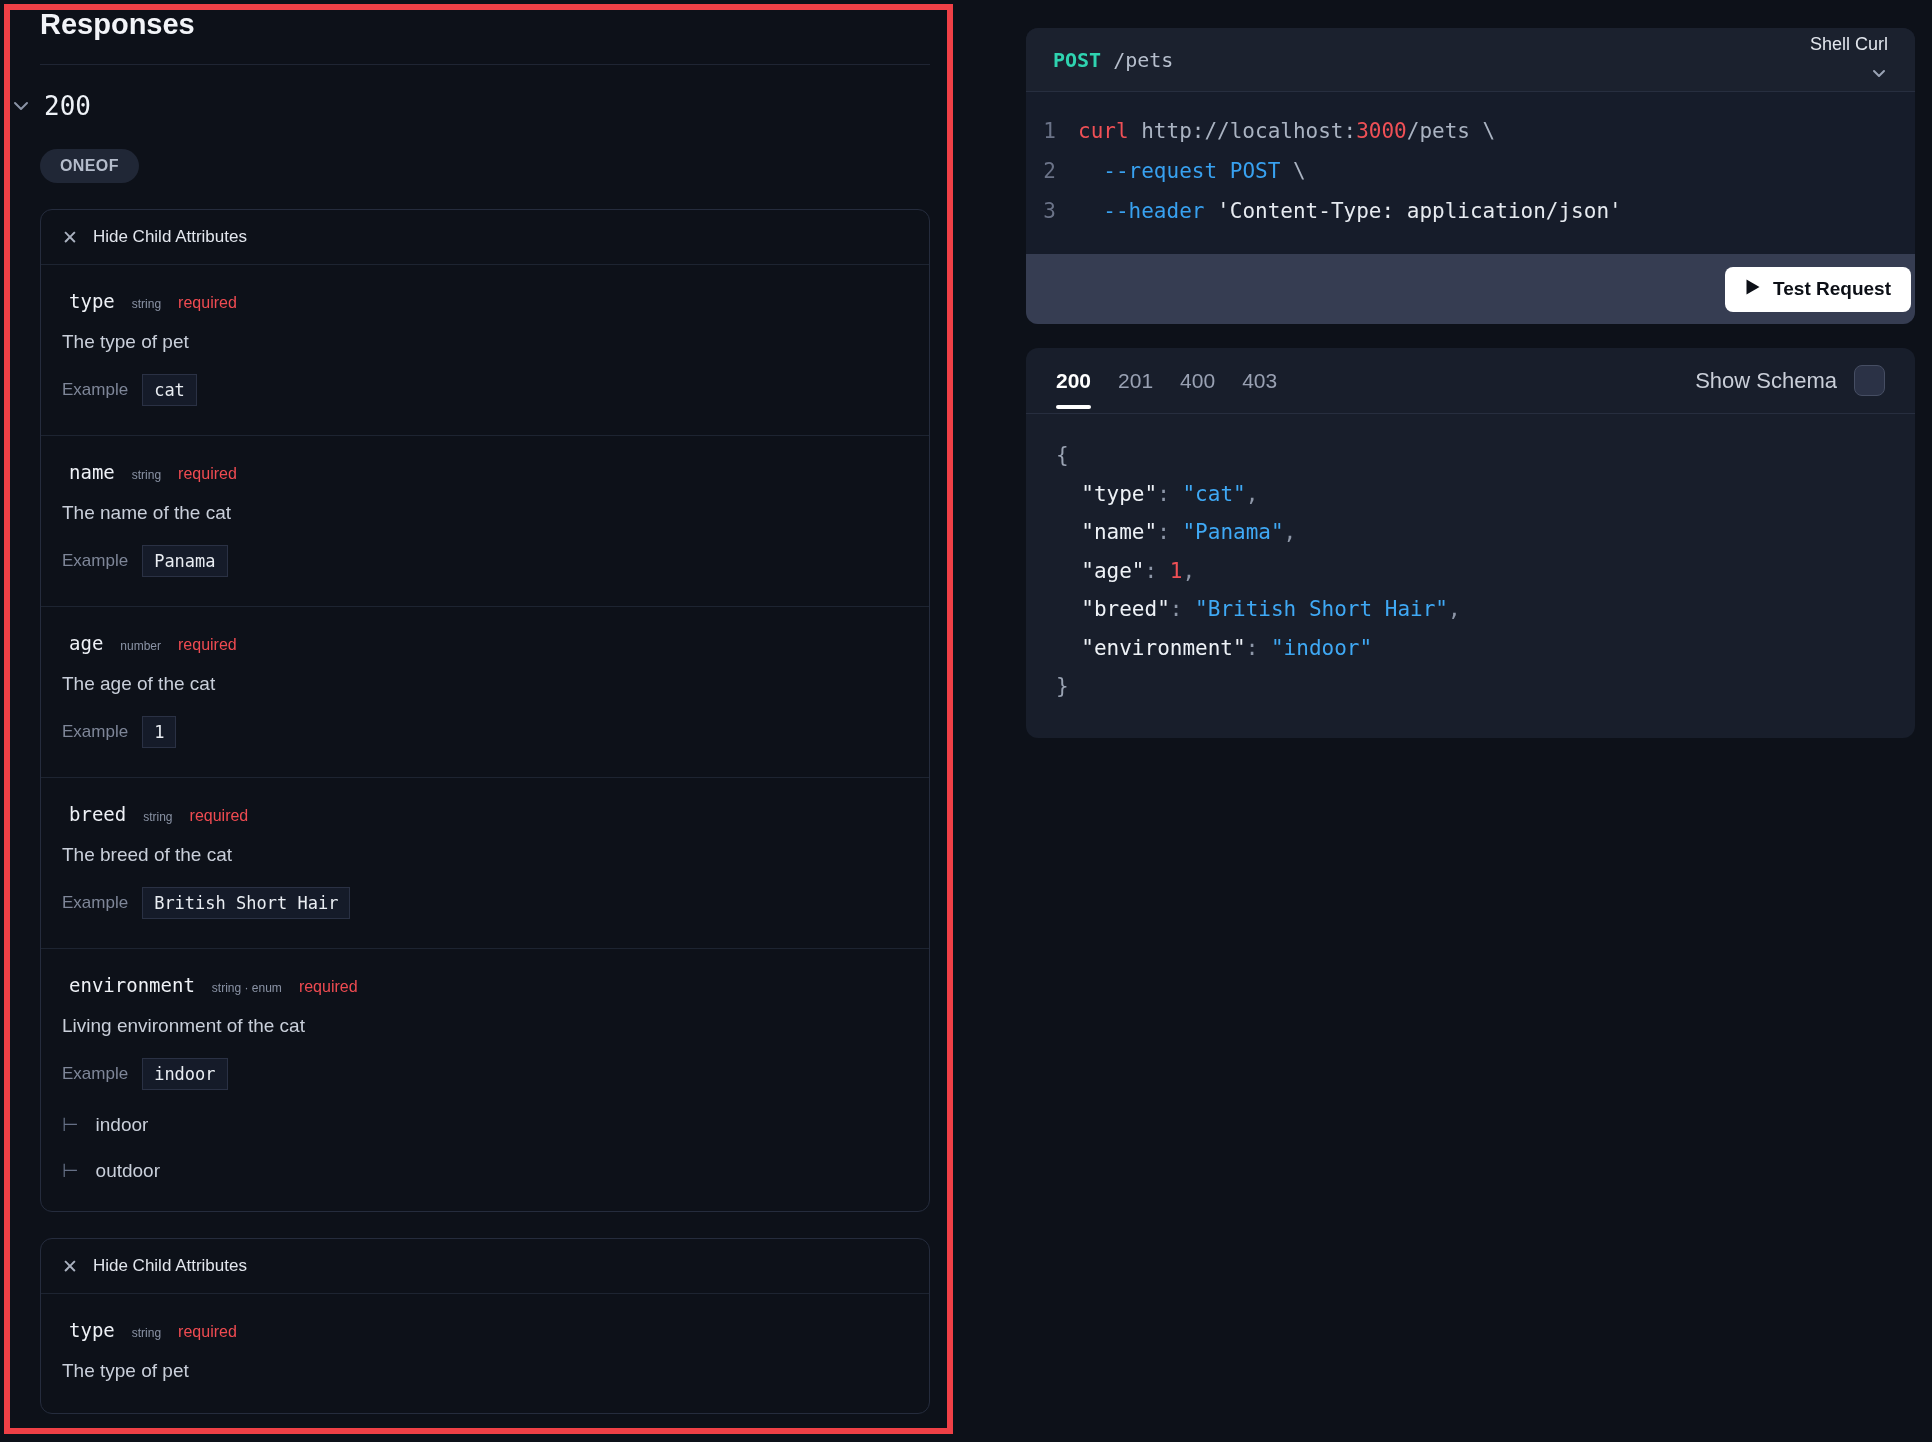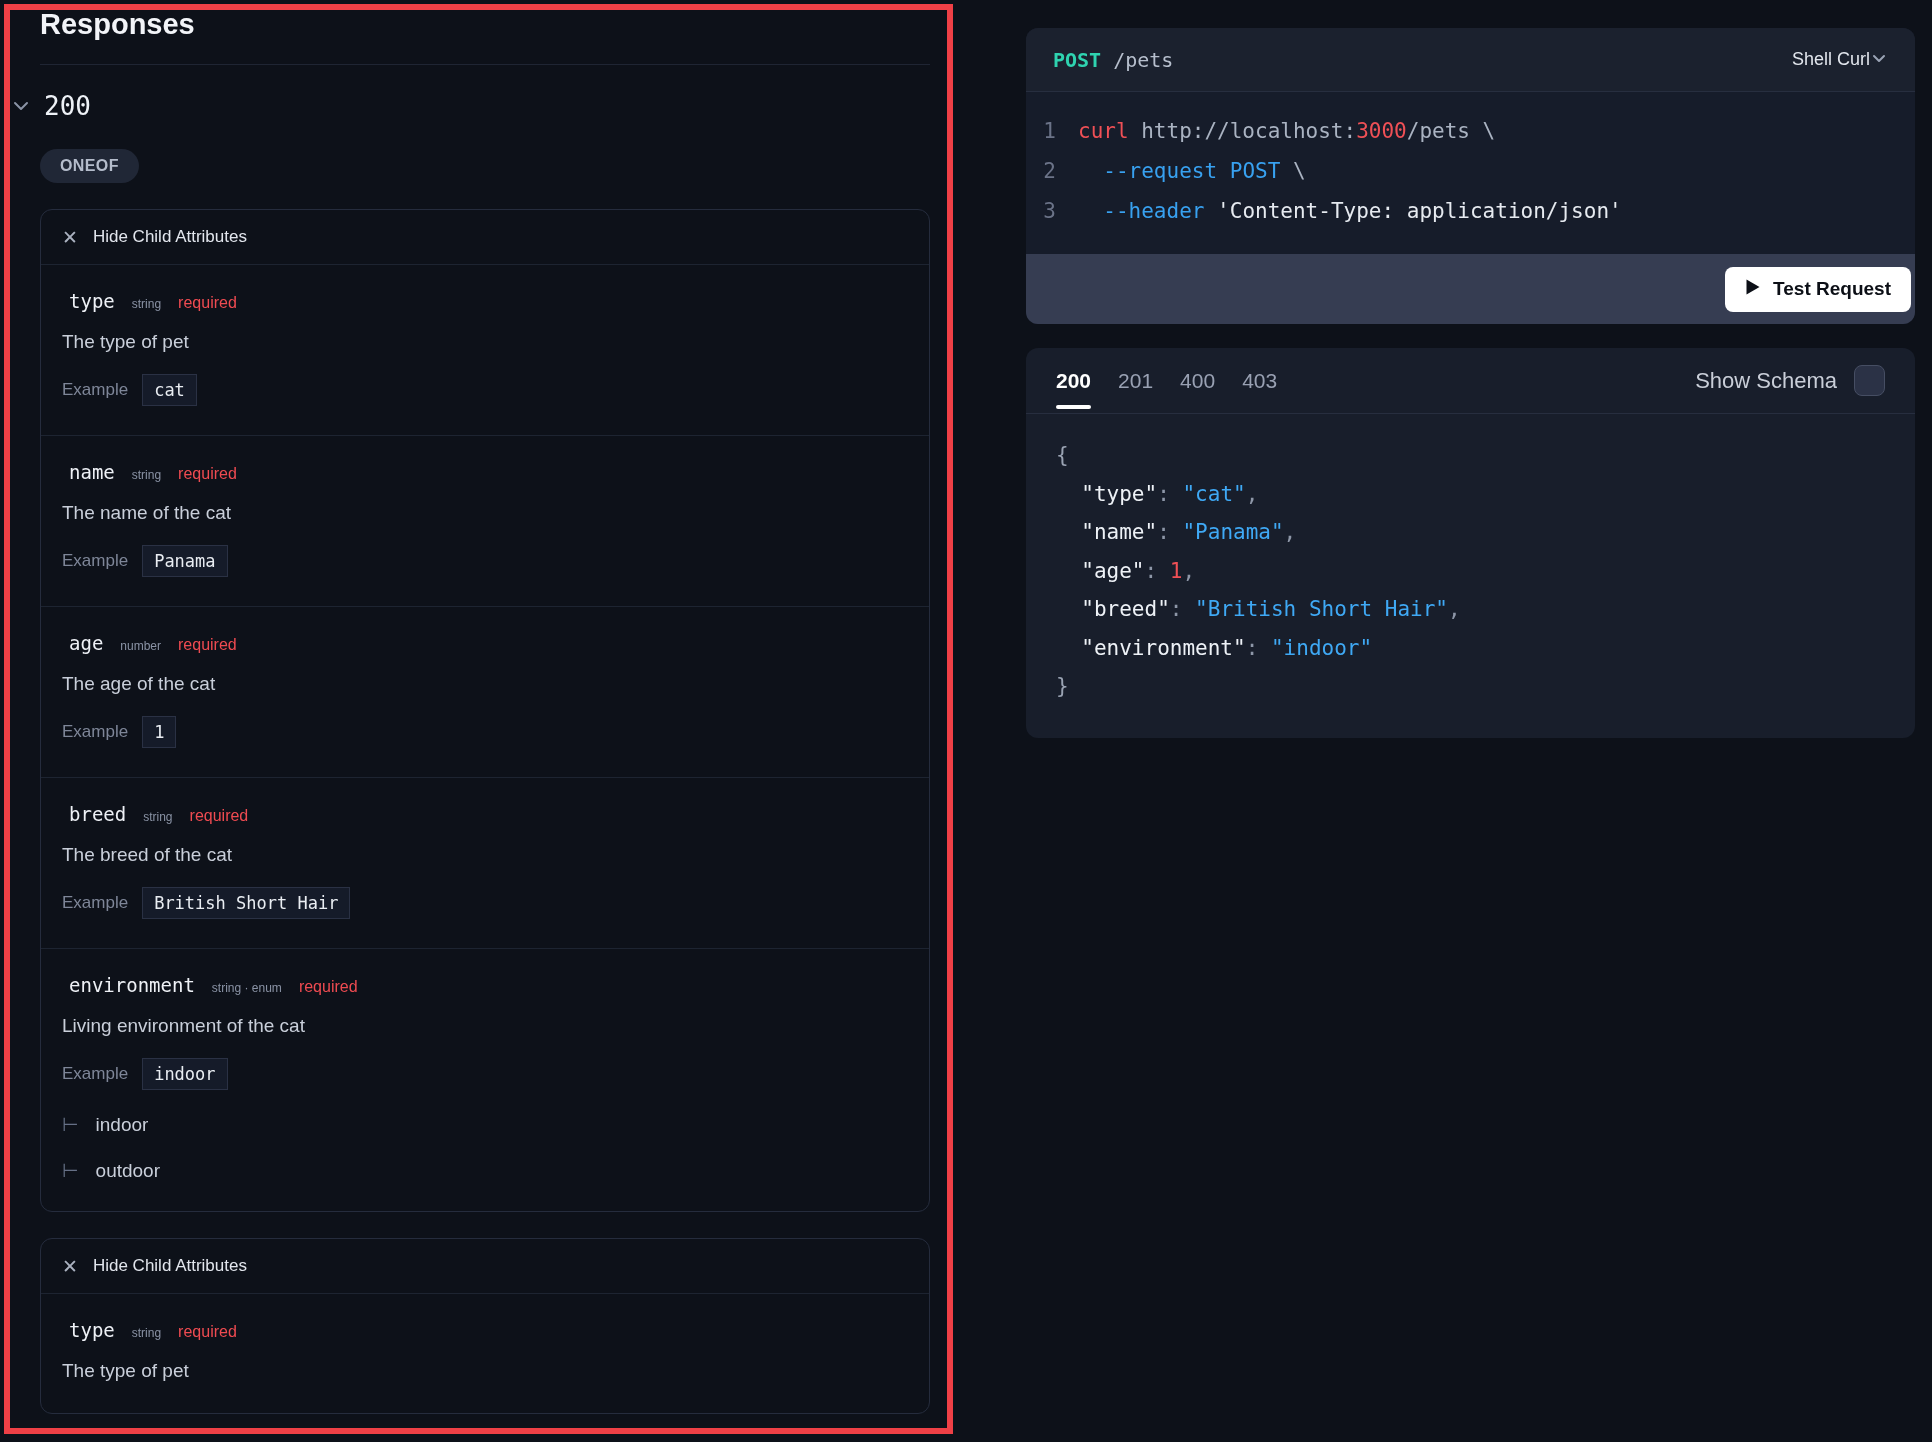--- a/index.html
+++ b/index.html
@@ -54,21 +54,21 @@
 
   
   .right { position:absolute; left:1026px; top:28px; width:889px; }
   .request-card { border-radius:12px; overflow:hidden; background:#161c2a; }
   .req-header {
     height:64px; background:#1b212e; border-bottom:1px solid #272e3f;
     display:flex; align-items:center; padding:0 27px;
   }
   .req-method { font-family:"DejaVu Sans Mono", monospace; font-size:20px; font-weight:700; color:#2fd3b0; }
   .req-path { font-family:"DejaVu Sans Mono", monospace; font-size:20px; color:#b7bfcd; margin-left:12px; }
-  .lang-select { margin-left:auto; display:flex; align-items:center; cursor:pointer; }
+  .lang-select { margin-left:auto; display:flex; align-items:flex-end; gap:9px; cursor:pointer;flex-direction:column; }
   .lang-label { font-size:18px; color:#e2e6ed; }
   .code-area { padding:19px 0 23px; font-family:"DejaVu Sans Mono", monospace; font-size:21px; line-height:40px; }
   .code-line { display:flex; }
   .code-ln { width:52px; text-align:right; padding-right:22px; color:#6b7388; flex:none; }
   .code-text { white-space:pre; }
   .c-red   { color:#ef5056; }
   .c-blue  { color:#38a1f0; }
   .c-grey  { color:#aab3c2; }
   .c-white { color:#e6eaf0; }
   .req-footer { height:70px; background:#363d52; display:flex; align-items:center; justify-content:flex-end; padding:0 4px; }

